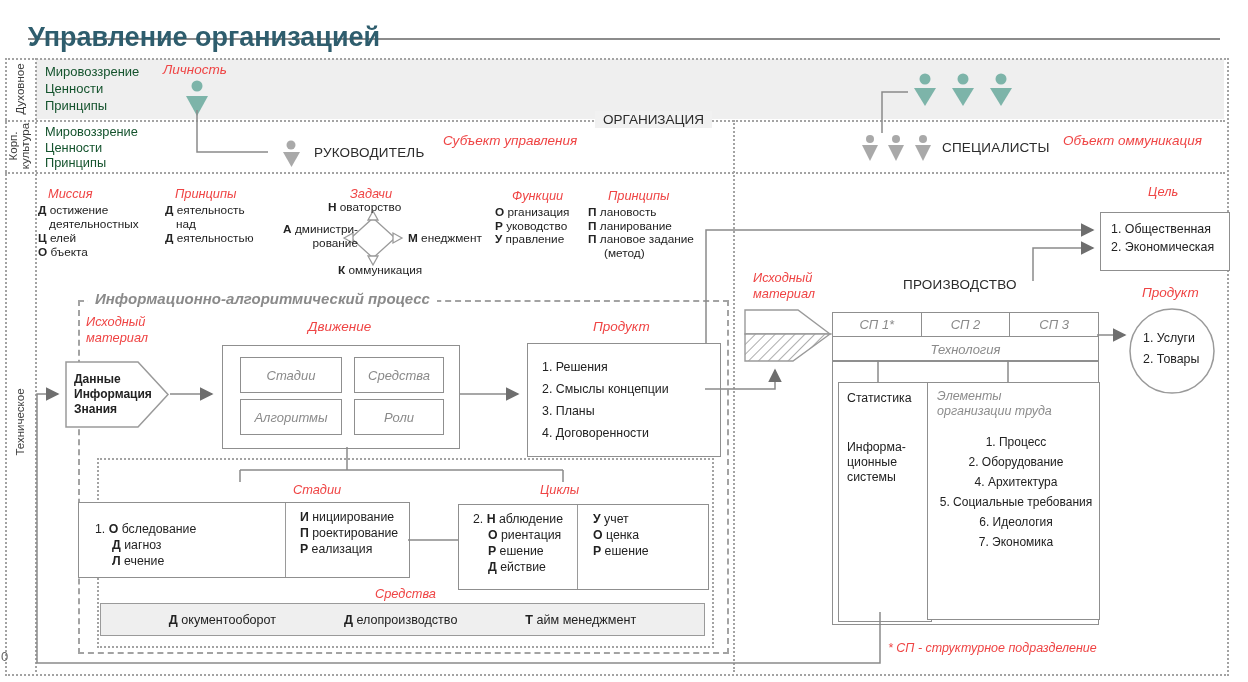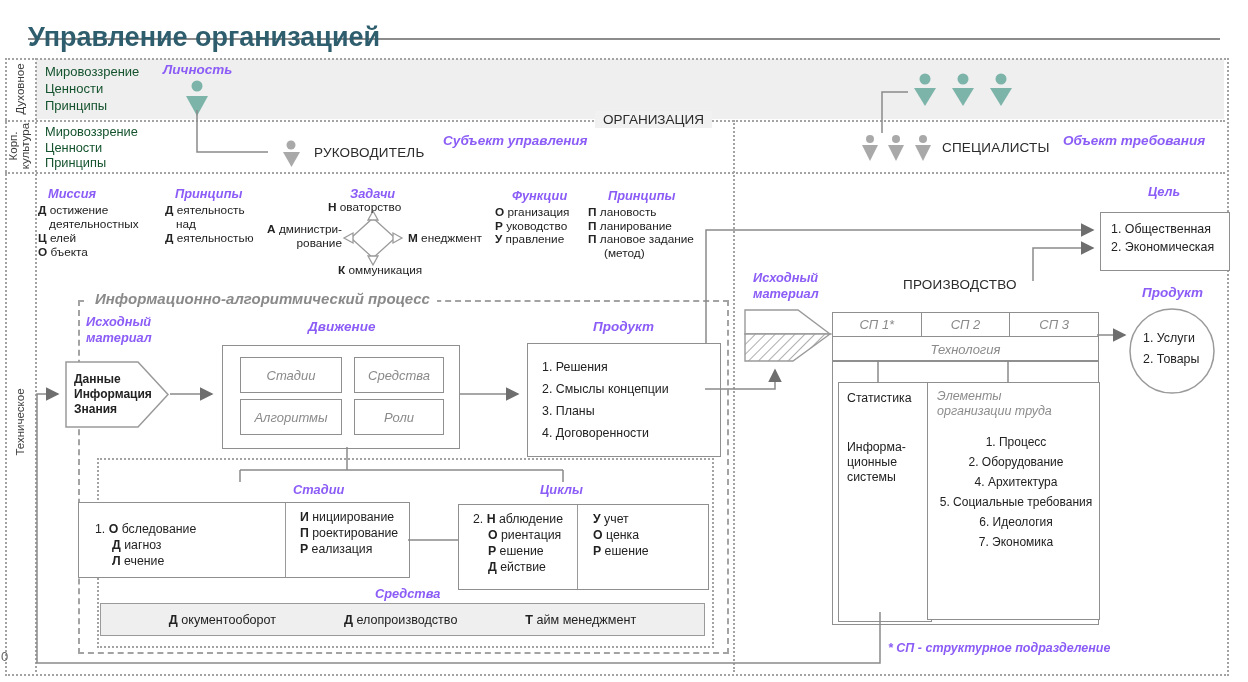--- a/index.html
+++ b/index.html
@@ -6,21 +6,21 @@
   body{width:1248px;height:682px;position:relative;background:#fff;overflow:hidden;
        font-family:"Liberation Sans",sans-serif;color:#222;}
   .abs{position:absolute;} .z4{z-index:4;}
   .title{position:absolute;left:28px;top:4px;font-size:27px;font-weight:bold;color:#2e5d6d;z-index:4;}
   .rule{position:absolute;left:28px;top:38px;width:1192px;height:2px;background:#8c8c8c;z-index:1;}
   .dotted{position:absolute;z-index:1;}
   .bandfill{position:absolute;left:36px;top:59px;width:1188px;height:60px;background:#efefef;z-index:0;}
   .rot{position:absolute;display:flex;align-items:center;justify-content:center;z-index:4;}
   .rot span{transform:rotate(-90deg);white-space:nowrap;font-size:11.5px;color:#3c3c3c;text-align:center;line-height:12px;}
   .it{font-style:italic;color:#8c8c8c;}
-  .lbl{position:absolute;font-style:italic;color:#8b5cf6;font-size:12.8px;z-index:4;white-space:nowrap;font-weight:bold;}
+  .lbl{position:absolute;font-style:italic;color:#ef4444;font-size:12.8px;z-index:4;white-space:nowrap;}
   .txt{position:absolute;font-size:13px;line-height:17px;color:#14532d;z-index:4;white-space:nowrap;}
   .sm{position:absolute;font-size:11.8px;line-height:14px;color:#222;z-index:4;white-space:nowrap;}
   .caps{position:absolute;font-size:13.5px;color:#2b2b2b;z-index:4;white-space:nowrap;letter-spacing:.2px;}
   .badge{position:absolute;background:#f1f1f1;padding:1px 8px;font-size:13.5px;color:#2b2b2b;z-index:4;white-space:nowrap;}
   .box2{position:absolute;border:1.5px solid #8f8f8f;background:#fff;z-index:2;}
   .dash{position:absolute;border:2px dashed #a3a3a3;z-index:1;}
   .dot2{position:absolute;border:2px dotted #a3a3a3;z-index:1;}
   .cellit{display:flex;align-items:center;justify-content:center;font-style:italic;color:#8a8a8a;font-size:13px;}
   .col{padding-top:6px;font-size:12.3px;line-height:16px;color:#222;white-space:nowrap;}
   .hang{padding-left:16px;text-indent:-16px;margin-top:5px;white-space:normal;}
@@ -68,40 +68,40 @@
 
 <div class="txt" style="left:45px;top:124px;font-size:12.8px;line-height:15.5px;">
   <div>Мировоззрение</div>
     <div>Ценности</div>
     <div>Принципы</div>
 </div>
 <div class="caps" style="left:314px;top:145px;text-align:center;">РУКОВОДИТЕЛЬ</div>
 <div class="lbl" style="left:443px;top:133px;font-size:13.5px;">Субъект управления</div>
 <div class="badge" style="left:595px;top:111px;">ОРГАНИЗАЦИЯ</div>
 <div class="caps" style="left:942px;top:140px;">СПЕЦИАЛИСТЫ</div>
-<div class="lbl" style="left:1063px;top:133px;font-size:13.5px;">Объект требования</div>
+<div class="lbl" style="left:1063px;top:133px;font-size:13.5px;">Объект оммуникация</div>
 
 <div class="lbl" style="left:48px;top:186px;">Миссия</div>
 <div class="sm" style="left:38px;top:203px;">
   <div><b>Д</b>&nbsp;остижение</div>
   <div style="padding-left:11px;">деятельностных</div>
   <div><b>Ц</b>&nbsp;елей</div>
   <div><b>О</b>&nbsp;бъекта</div>
 </div>
 
 <div class="lbl" style="left:175px;top:186px;">Принципы</div>
 <div class="sm" style="left:165px;top:203px;">
   <div><b>Д</b>&nbsp;еятельность</div>
   <div style="padding-left:11px;">над</div>
   <div><b>Д</b>&nbsp;еятельностью</div>
 </div>
 
 <div class="lbl" style="left:350px;top:186px;">Задачи</div>
 <div class="sm" style="left:328px;top:200px;"><b>Н</b>&nbsp;оваторство</div>
-<div class="sm" style="left:262px;top:222px;width:80px;text-align:right;">
+<div class="sm" style="left:278px;top:222px;width:80px;text-align:right;">
   <div><b>А</b>&nbsp;дминистри-</div>
     <div>рование</div>
 </div>
 <div class="sm" style="left:408px;top:231px;"><b>М</b>&nbsp;енеджмент</div>
 <div class="sm" style="left:338px;top:263px;"><b>К</b>&nbsp;оммуникация</div>
 
 <div class="lbl" style="left:512px;top:188px;">Функции</div>
 <div class="sm" style="left:495px;top:206px;line-height:13.5px;">
   <div><b>О</b>&nbsp;рганизация</div>
   <div><b>Р</b>&nbsp;уководство</div>

